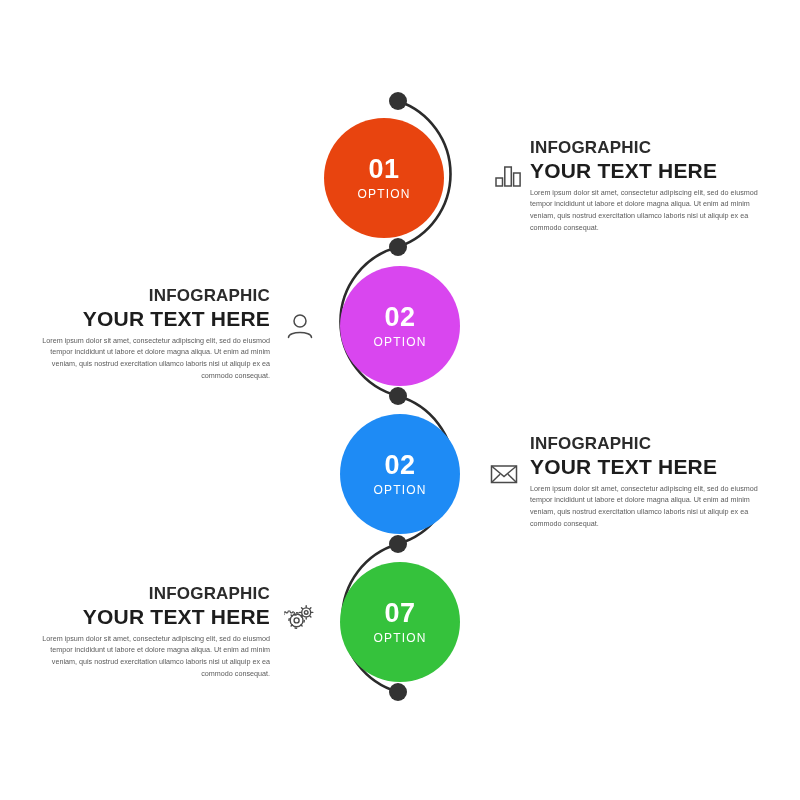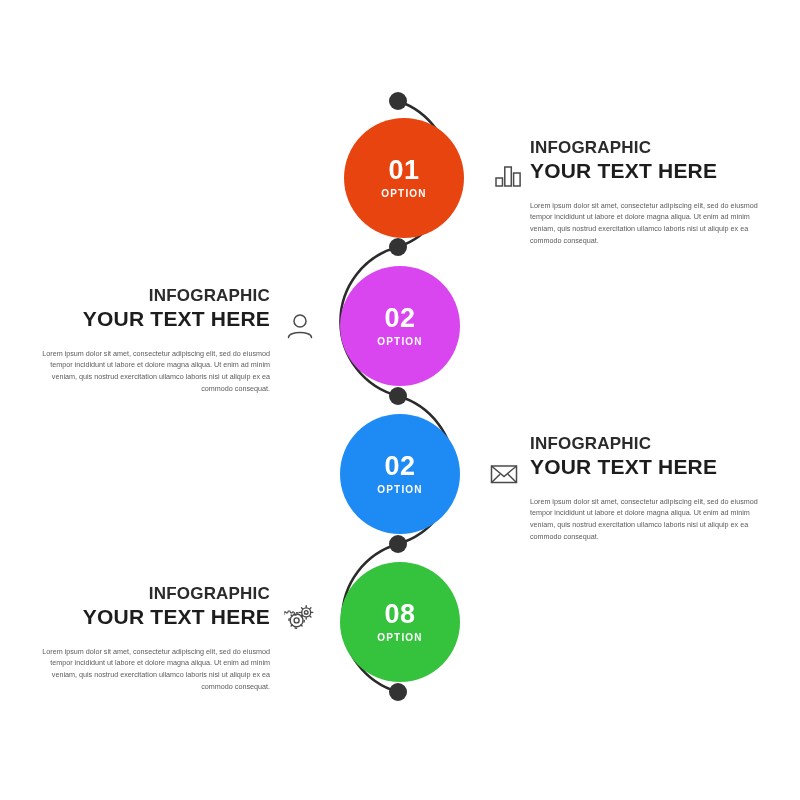--- a/index.html
+++ b/index.html
@@ -42,22 +42,22 @@
   }
   .step-number {
     color: #ffffff;
     font-size: 27px;
     font-weight: bold;
     letter-spacing: 0.5px;
     line-height: 1;
   }
   .step-sublabel {
     color: #ffffff;
-    font-size: 10px;
-    font-weight: bold;
+    font-size: 12px;
+    font-weight: normal;
     letter-spacing: 1.2px;
     margin-top: 5px;
     line-height: 1;
   }
   
   .text-block {
     position: absolute;
     width: 230px;
   }
   .text-block.align-right { text-align: right; }
@@ -77,21 +77,21 @@
     color: #1d1d1d;
     letter-spacing: 0.2px;
     line-height: 1.15;
     margin-top: 1px;
     white-space: nowrap;
   }
   .tb-body {
     font-size: 7.2px;
     color: #5b5b5b;
     line-height: 1.62;
-    margin-top: 17px;
+    margin-top: 4px;
   }
   
   .icon-box {
     position: absolute;
     width: 40px;
     height: 40px;
     display: flex;
     align-items: center;
     justify-content: center;
   }
@@ -115,21 +115,21 @@
     </g>
     <g fill="#333333">
       <circle cx="398" cy="101" r="9"></circle>
       <circle cx="398" cy="247" r="9"></circle>
       <circle cx="398" cy="396" r="9"></circle>
       <circle cx="398" cy="544" r="9"></circle>
       <circle cx="398" cy="692" r="9"></circle>
     </g>
   </svg>
 
-  <div class="step-circle" style="left:344px; top:118px; background:#e8440f;">
+  <div class="step-circle" style="left:324px; top:118px; background:#e8440f;">
     <div class="step-number">01</div>
     <div class="step-sublabel">OPTION</div>
   </div>
 
   <div class="icon-box" style="left:488px; top:156px;">
     <svg width="30" height="30" viewBox="0 0 30 30" fill="none" stroke="#4a4a4a" stroke-width="1.5">
       <rect x="3" y="17" width="6.5" height="8"></rect>
       <rect x="11.8" y="6" width="6.5" height="19"></rect>
       <rect x="20.6" y="12" width="6.5" height="13"></rect>
     </svg>
@@ -173,21 +173,21 @@
     </svg>
   </div>
 
   <div class="text-block align-left" style="left:530px; top:434px;">
     <div class="tb-title-1">INFOGRAPHIC</div>
     <div class="tb-title-2">YOUR TEXT HERE</div>
     <div class="tb-body">Lorem ipsum dolor sit amet, consectetur adipiscing elit, sed do eiusmod tempor incididunt ut labore et dolore magna aliqua. Ut enim ad minim veniam, quis nostrud exercitation ullamco laboris nisi ut aliquip ex ea commodo consequat.</div>
   </div>
 
   <div class="step-circle" style="left:340px; top:562px; background:#35c23c;">
-    <div class="step-number">08</div>
+    <div class="step-number">07</div>
     <div class="step-sublabel">OPTION</div>
   </div>
 
   <div class="icon-box" style="left:280px; top:598px;">
     <svg width="32" height="32" viewBox="0 0 32 32" fill="none" stroke="#4a4a4a" stroke-width="1.4" stroke-linejoin="round">
 
       <path d="M12.6 10.6 l2.2 0.55 1.25 -1.25 -0.55 -2.2 1.9 -1.1 1.6 1.6 1.7 -0.46 0.62 -2.18 2.2 0 0.62 2.18 1.7 0.46 1.6 -1.6 1.9 1.1 -0.55 2.2 1.25 1.25 2.2 -0.55 0 0" transform="translate(-12.4,4.6) scale(0.78)"></path>
       <circle cx="12.6" cy="18.4" r="6.4"></circle>
       <circle cx="12.6" cy="18.4" r="2.5"></circle>
       <path d="M12.6 10.6 l1.6 0.25 M12.6 26.2 l-1.6 -0.25 M4.9 18.4 l0.25 -1.6 M20.3 18.4 l-0.25 1.6

